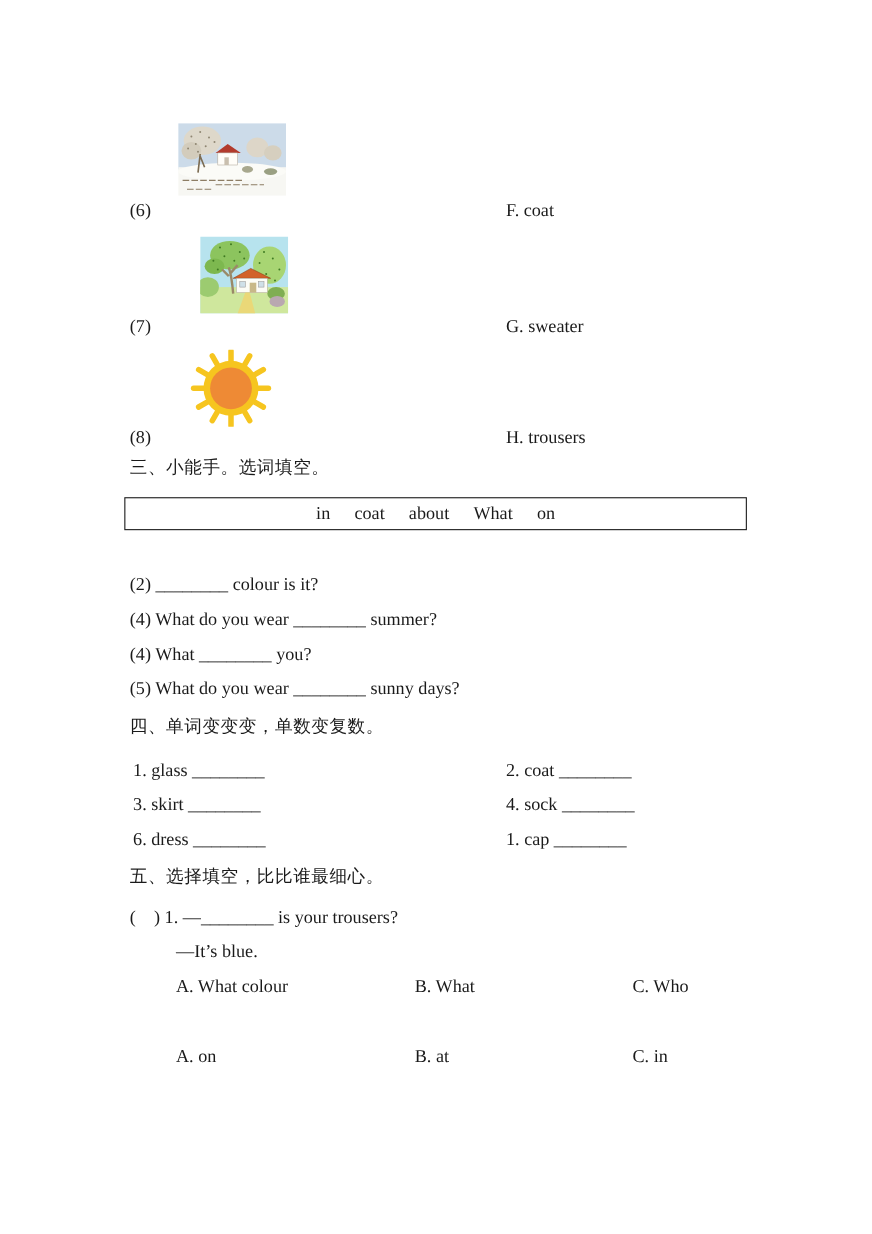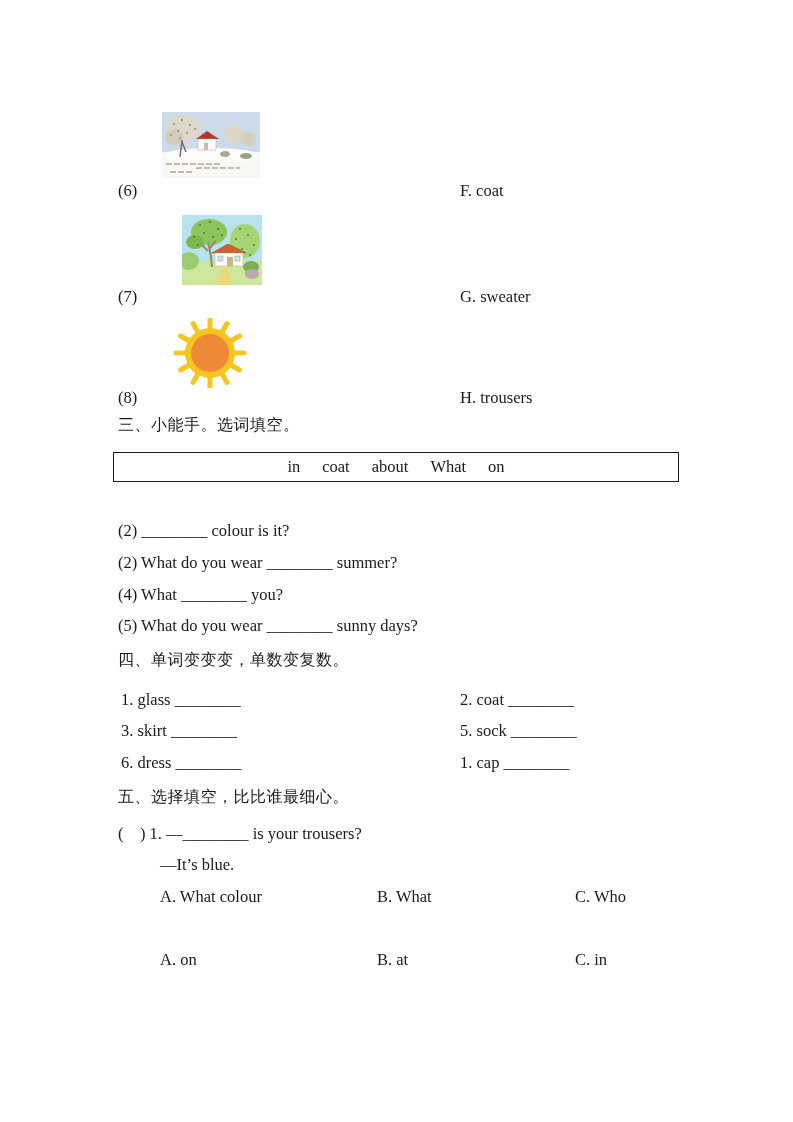--- a/index.html
+++ b/index.html
@@ -142,30 +142,30 @@
 
   <div class="wordbank" style="left:113px; top:452px; width:566px; height:30px">
     <span>in</span>
     <span>coat</span>
     <span>about</span>
     <span>What</span>
     <span>on</span>
   </div>
 
   <div class="line" style="left:118px; top:521px">(2) ________ colour is it?</div>
-  <div class="line" style="left:118px; top:553px">(2) What do you wear ________ summer?</div>
+  <div class="line" style="left:118px; top:553px">(4) What do you wear ________ summer?</div>
   <div class="line" style="left:118px; top:585px">(4) What ________ you?</div>
   <div class="line" style="left:118px; top:616px">(5) What do you wear ________ sunny days?</div>
 
   <div class="line cn" style="left:118px; top:650px">四、单词变变变，单数变复数。</div>
 
   <div class="line" style="left:121px; top:690px">1. glass ________</div>
   <div class="line" style="left:460px; top:690px">2. coat ________</div>
   <div class="line" style="left:121px; top:721px">3. skirt ________</div>
-  <div class="line" style="left:460px; top:721px">5. sock ________</div>
+  <div class="line" style="left:460px; top:721px">4. sock ________</div>
   <div class="line" style="left:121px; top:753px">6. dress ________</div>
   <div class="line" style="left:460px; top:753px">1. cap ________</div>
 
   <div class="line cn" style="left:118px; top:787px">五、选择填空，比比谁最细心。</div>
 
   <div class="line" style="left:118px; top:824px">(    ) 1. —________ is your trousers?</div>
   <div class="line" style="left:160px; top:855px">—It’s blue.</div>
   <div class="line" style="left:160px; top:887px">A. What colour</div>
   <div class="line" style="left:377px; top:887px">B. What</div>
   <div class="line" style="left:575px; top:887px">C. Who</div>

